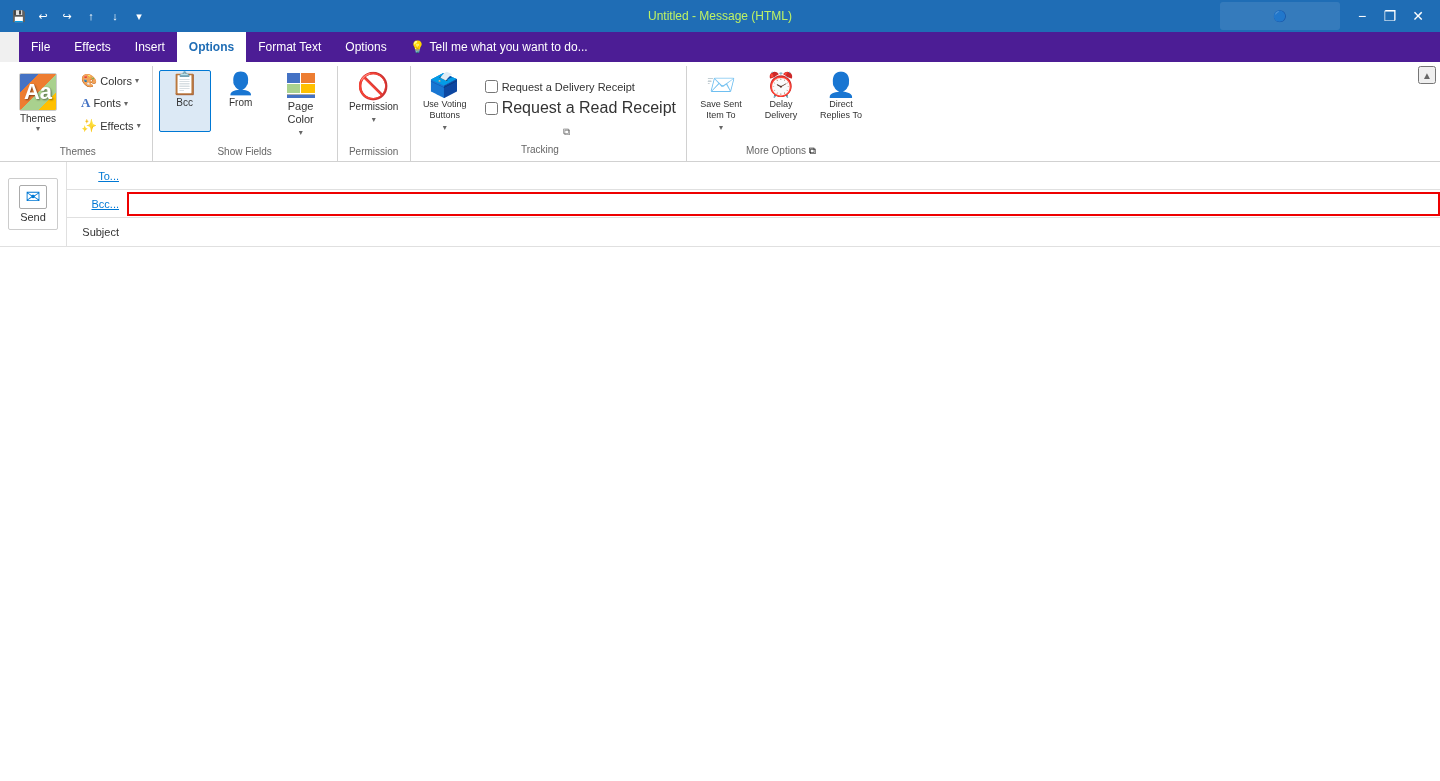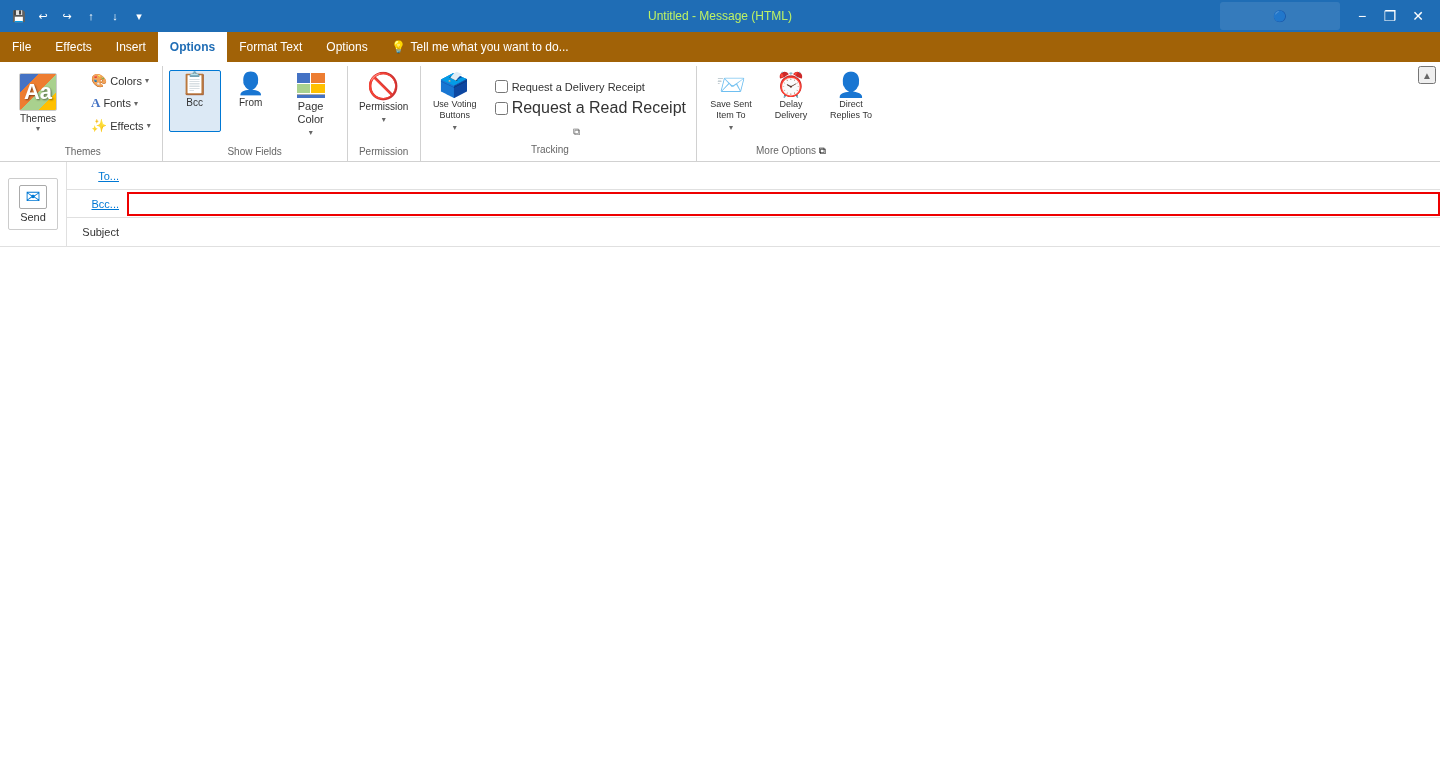--- a/index.html
+++ b/index.html
@@ -24,23 +24,24 @@
     
     .qat { display: flex; align-items: center; gap: 2px; }
     .qat-btn {
       width: 22px; height: 22px; background: transparent; border: none;
       color: white; font-size: 11px; cursor: pointer; display: flex; align-items: center; justify-content: center; border-radius: 2px;
     }
 
     
     .menu-bar {
       height: 30px;
-      background: #a16207;
+      background: #4c1d95;
       display: flex;
       align-items: stretch;
+      margin-left: 19px;
     }
     .menu-item {
       padding: 0 12px;
       display: flex;
       align-items: center;
       color: white;
       font-size: 12px;
       cursor: pointer;
       white-space: nowrap;
     }
@@ -75,21 +76,21 @@
       align-items: center;
       border-right: 1px solid #d1d1d1;
       padding: 0 6px 2px 6px;
       position: relative;
     }
     .ribbon-group:last-child { border-right: none; }
     .ribbon-group-content {
       display: flex;
       align-items: flex-start;
       flex: 1;
-      gap: 20px;
+      gap: 10px;
       padding: 4px 0;
     }
     .ribbon-group-label {
       font-size: 10px;
       color: #666;
       text-align: center;
       padding: 2px 0;
       width: 100%;
     }
 

